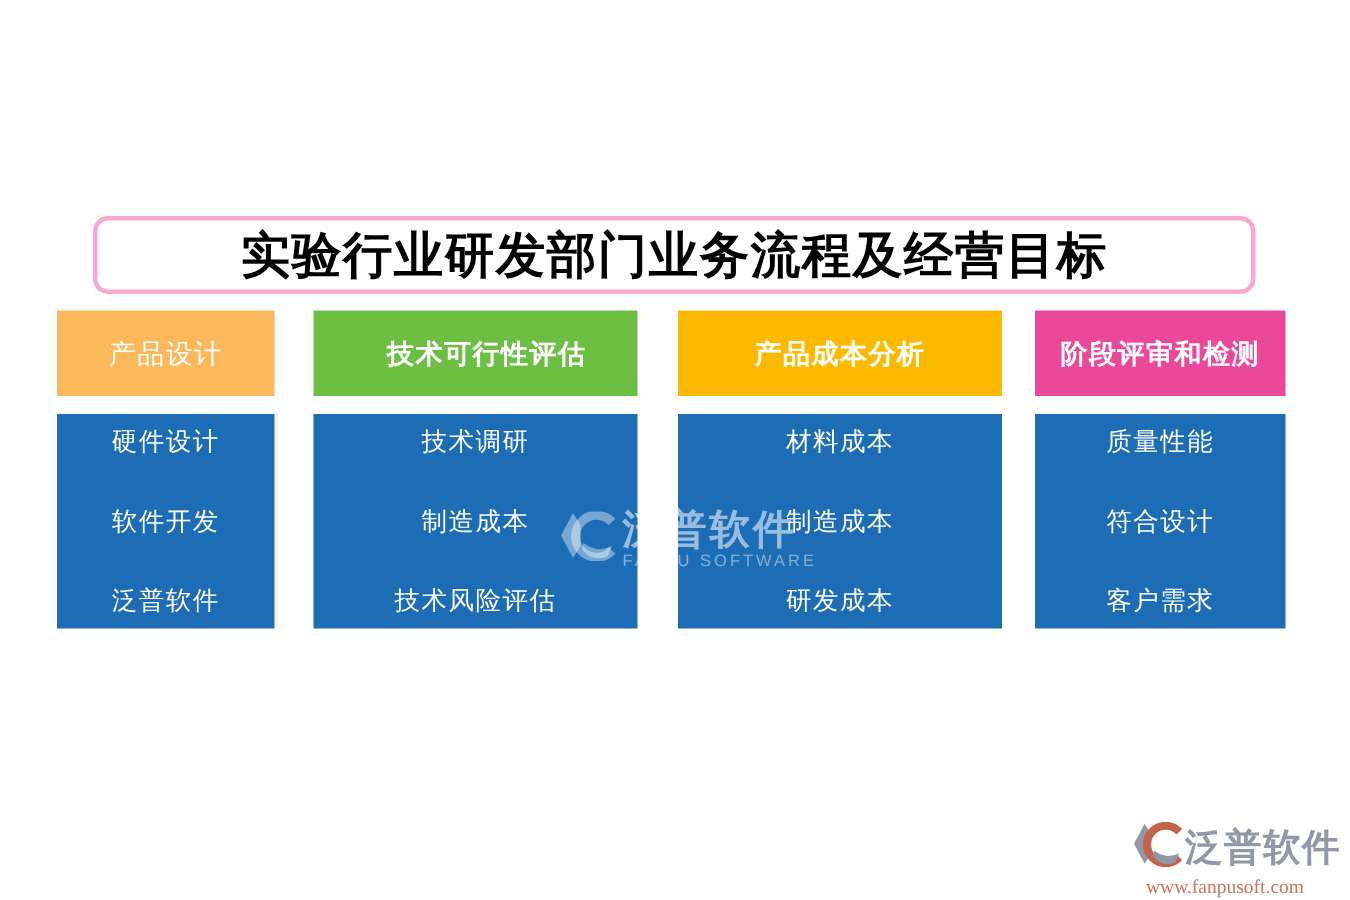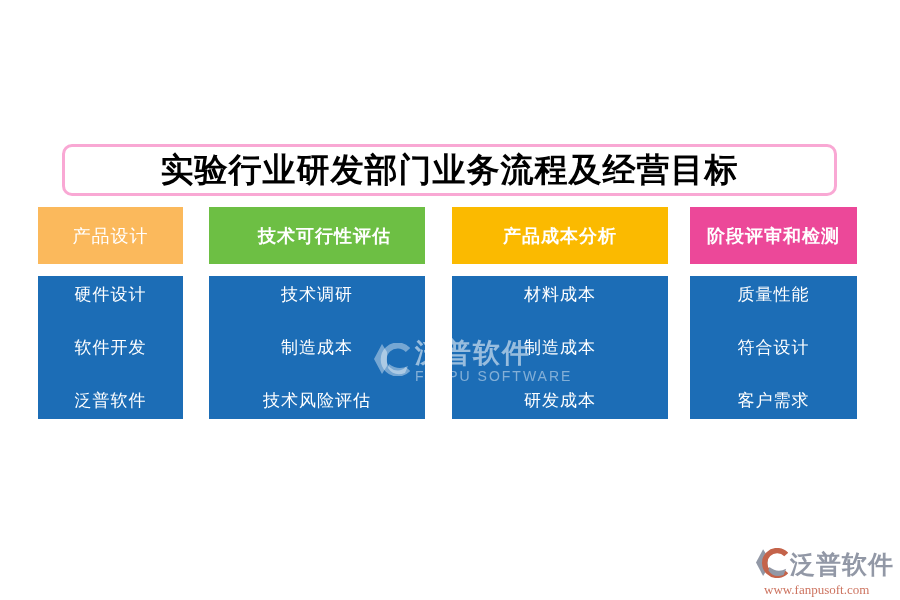--- a/index.html
+++ b/index.html
@@ -34,21 +34,21 @@
   }
   .watermark{
     position:absolute;left:374px;top:340px;z-index:5;pointer-events:none;
     display:flex;align-items:center;gap:5px;
   }
   .watermark .wm-text{display:flex;flex-direction:column;line-height:1;}
   .watermark .wm-brand{
     font-size:27px;font-weight:bold;color:rgba(255,255,255,0.55);letter-spacing:2px;white-space:nowrap;
   }
   .watermark .wm-brand-en{
-    font-size:14px;color:rgba(255,255,255,0.45);letter-spacing:2px;margin-top:2px;white-space:nowrap;
+    font-size:11px;color:rgba(255,255,255,0.45);letter-spacing:2px;margin-top:2px;white-space:nowrap;
   }
   .footer-logo{
     position:absolute;left:756px;top:548px;width:140px;
     display:flex;flex-direction:column;align-items:flex-start;line-height:1;
   }
   .footer-row{display:flex;align-items:center;gap:2px;}
   .footer-brand{
     font-size:25px;font-weight:bold;color:#9298a6;letter-spacing:1px;white-space:nowrap;
   }
   .footer-url{

